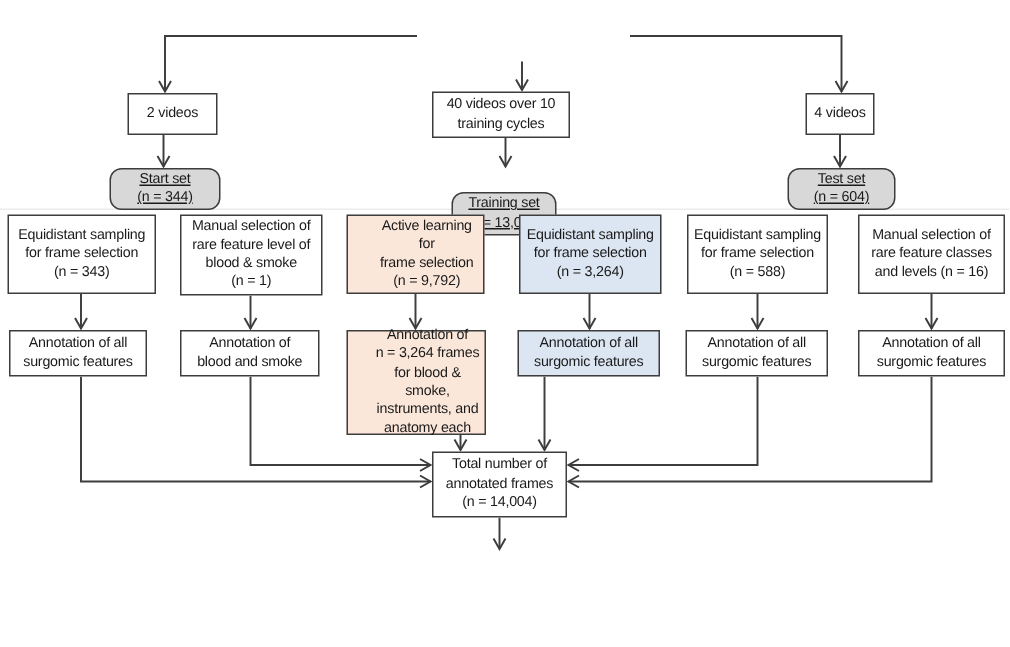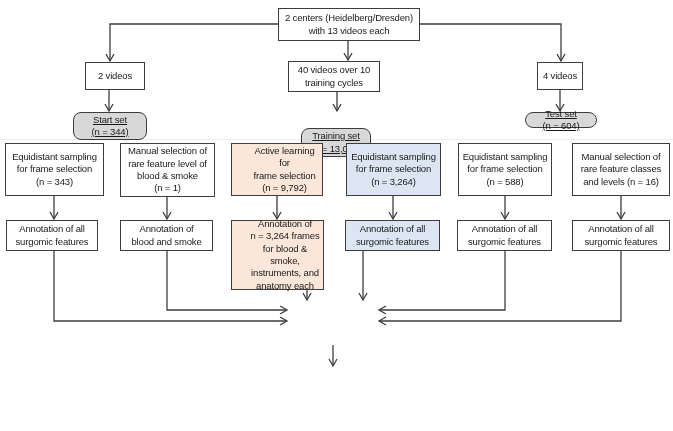--- a/index.html
+++ b/index.html
@@ -81,33 +81,31 @@
     <path class="conn" marker-end="url(#arrow)" d="M621,196 L621,219"></path>
     <path class="conn" marker-end="url(#arrow)" d="M54,251 L54,321 L287,321"></path>
     <path class="conn" marker-end="url(#arrow)" d="M167,251 L167,310 L287,310"></path>
     <path class="conn" marker-end="url(#arrow)" d="M307,290 L307,300"></path>
     <path class="conn" marker-end="url(#arrow)" d="M363,251 L363,300"></path>
     <path class="conn" marker-end="url(#arrow)" d="M505,251 L505,310 L379,310"></path>
     <path class="conn" marker-end="url(#arrow)" d="M621,251 L621,321 L379,321"></path>
     <path class="conn" marker-end="url(#arrow)" d="M333,345 L333,366"></path>
   </svg>
 
-  <div class="box" style="left:278px; top:8px; width:142px; height:33px">2 centers (Heidelberg/Dresden)
-with 13 videos each</div>
 
   <div class="box" style="left:85px; top:62px; width:60px; height:28px">2 videos</div>
   <div class="box" style="left:288px; top:61px; width:92px; height:31px">40 videos over 10
 training cycles</div>
   <div class="box" style="left:537px; top:62px; width:46px; height:28px">4 videos</div>
 
   <div class="box rounded" style="left:73px; top:112px; width:74px; height:28px">Start set
 (n = 344)</div>
   <div class="box rounded" style="left:301px; top:128px; width:70px; height:29px">Training set
 (n = 13,056)</div>
-  <div class="box rounded" style="left:525px; top:112px; width:72px; height:16px">Test set
+  <div class="box rounded" style="left:525px; top:112px; width:72px; height:28px">Test set
 (n = 604)</div>
 
   <div class="box" style="left:5px; top:143px; width:99px; height:53px">Equidistant sampling
 for frame selection
 (n = 343)</div>
   <div class="box" style="left:120px; top:143px; width:95px; height:54px">Manual selection of
 rare feature level of
 blood &amp; smoke
 (n = 1)</div>
   <div class="box peach" style="left:231px; top:143px; width:92px; height:53px">Active learning for
@@ -132,15 +130,18 @@
 for blood &amp; smoke,
 instruments, and
 anatomy each</div>
   <div class="box blue" style="left:345px; top:220px; width:95px; height:31px">Annotation of all
 surgomic features</div>
   <div class="box" style="left:457px; top:220px; width:95px; height:31px">Annotation of all
 surgomic features</div>
   <div class="box" style="left:572px; top:220px; width:98px; height:31px">Annotation of all
 surgomic features</div>
 
+  <div class="box" style="left:288px; top:301px; width:90px; height:44px">Total number of
+annotated frames
+(n = 14,004)</div>
 
 
 </div>
 
 </body></html>

